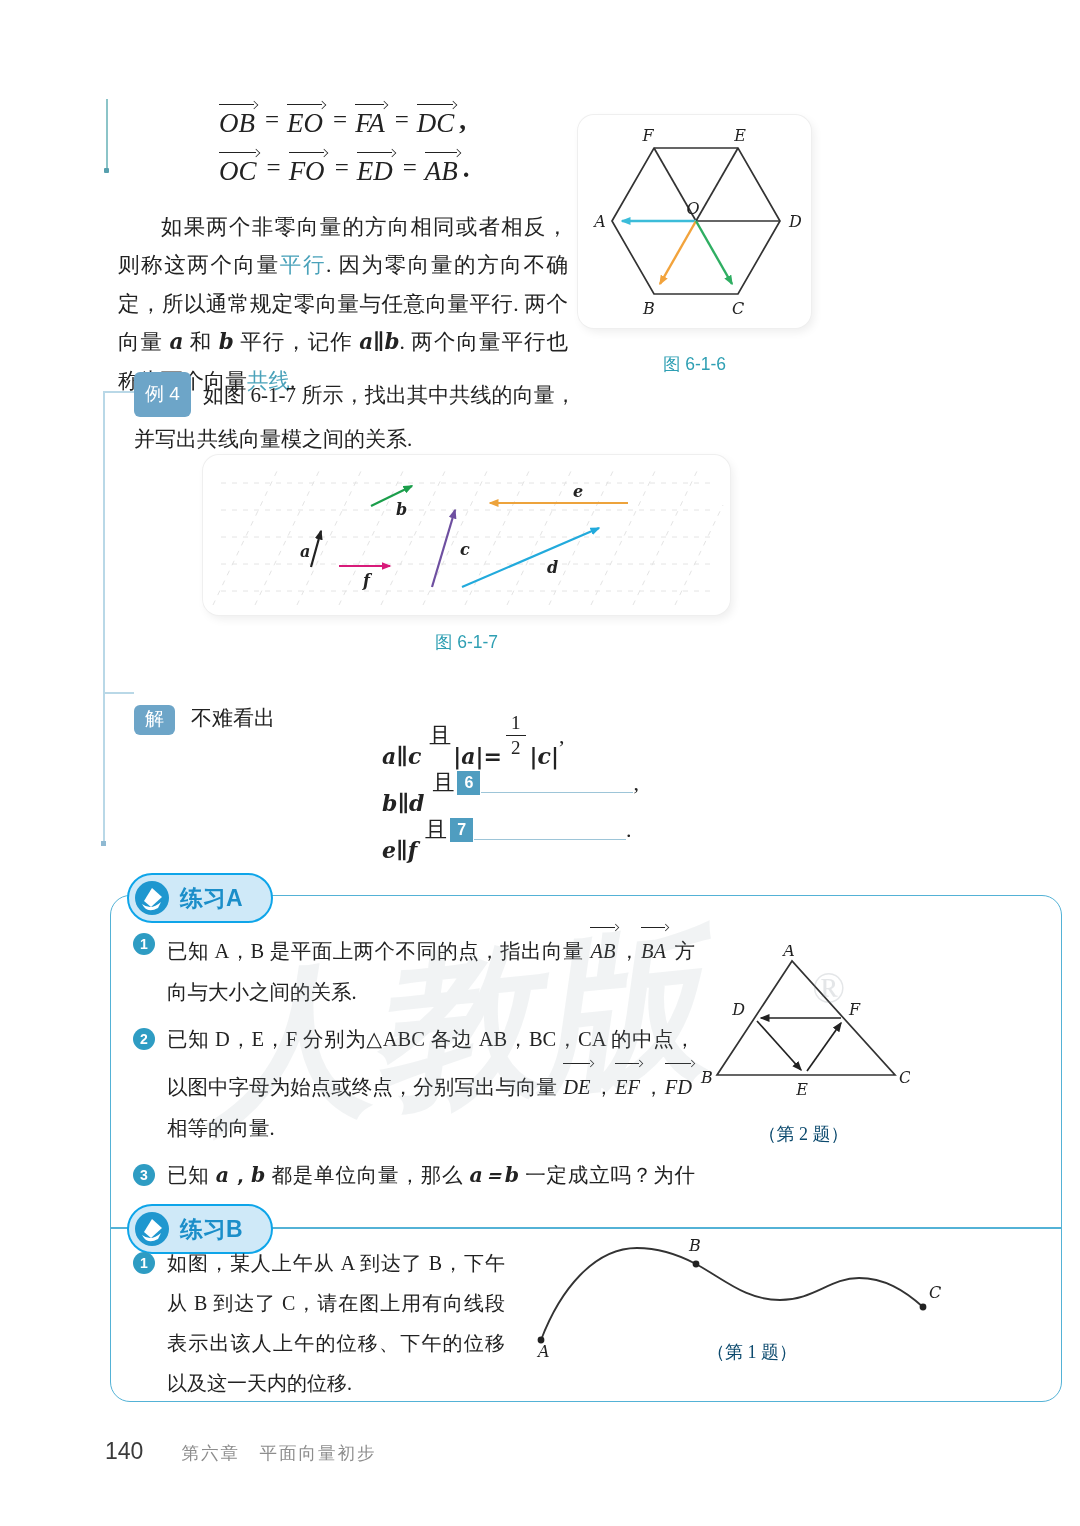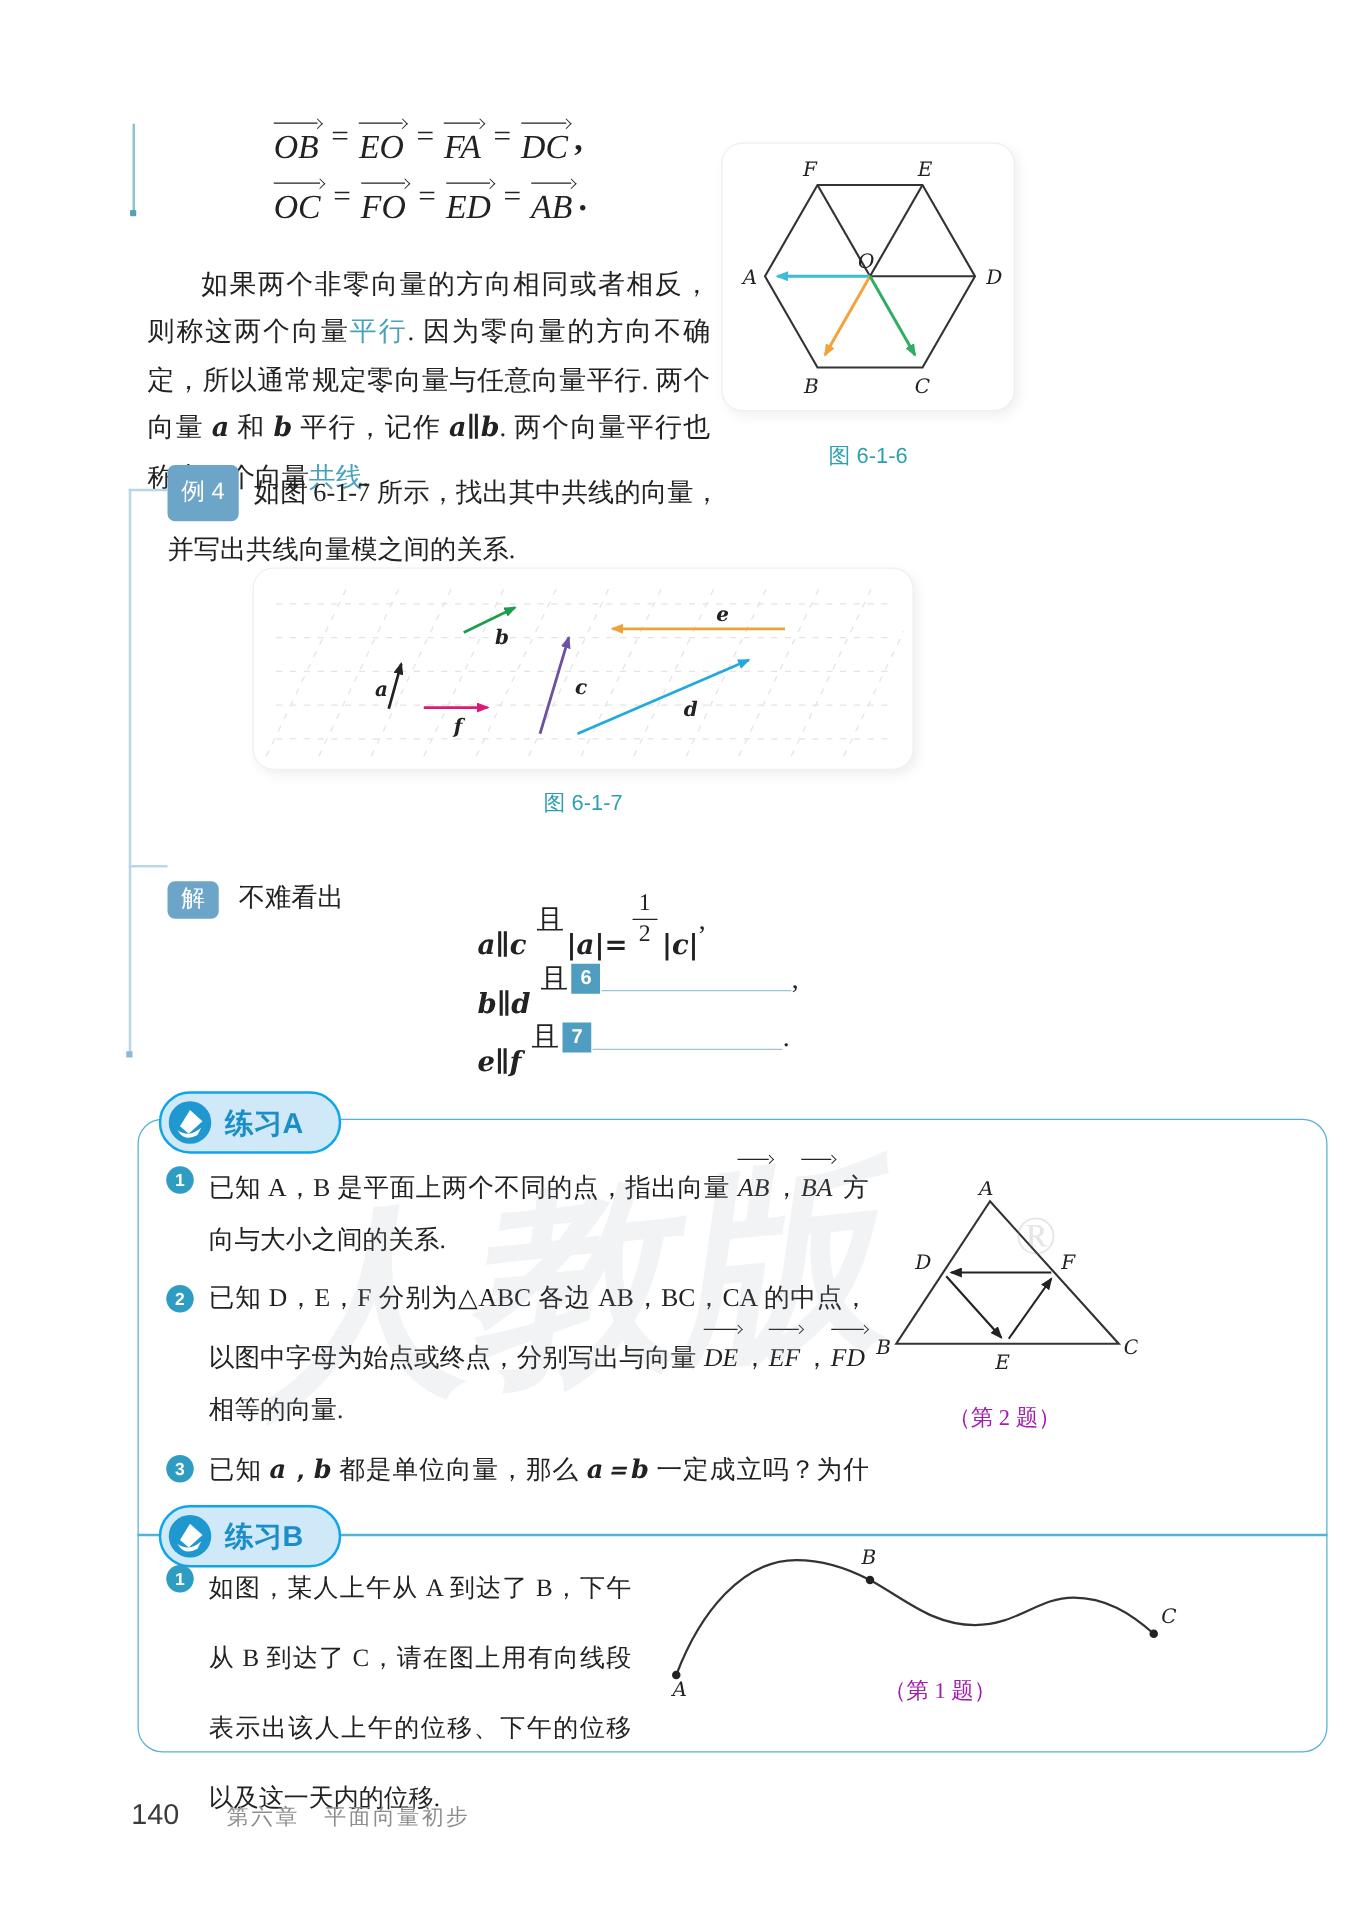--- a/index.html
+++ b/index.html
@@ -6,21 +6,21 @@
   .page {
     position:relative; width:1080px; height:1526px; background:#ffffff;
     font-family:"Liberation Serif","DejaVu Serif",serif; color:#222; overflow:hidden;
   }
   
   .topline { position:absolute; left:106px; top:99px; width:2px; height:70px; background:#8cc4c8; }
   .topline-dot { position:absolute; left:104px; top:168px; width:5px; height:5px; background:#57a0ae; border-radius:1px; }
 
   
   .equations { position:absolute; left:218px; top:96px; font-size:27px; }
-  .eq-line { height:48px; display:flex; }
+  .eq-line { height:48px; display:flex; align-items:center; }
   .eqs { margin:0 7px; font-size:25px; }
   .eq-end { margin-left:2px; font-weight:bold; }
   .vec { position:relative; display:inline-block; font-style:italic; padding:6px 3px 0 1px; }
   .vec::before { content:''; position:absolute; left:1px; right:4px; top:2px; height:1.4px; background:#222; }
   .vec::after { content:''; position:absolute; right:0px; top:-1px; width:7px; height:7px;
                 border-top:1.6px solid #222; border-right:1.6px solid #222;
                 transform:rotate(45deg) scale(0.75); }
   .vec.sm { font-size:20.5px; padding-top:7px; }
   .vec.sm::before { top:3px; }
   .vec.sm::after { top:0px; width:6px; height:6px; }
@@ -78,23 +78,23 @@
   .pill-text { color:#1b8ec9; font-size:23px; font-weight:bold; font-family:"Liberation Sans",sans-serif; }
   .pill-icon { width:36px; height:36px; flex:0 0 36px; }
 
   .q-items { position:absolute; left:133px; top:924px; width:562px; }
   .q-item { display:flex; gap:12px; margin-bottom:6px; }
   .qnum { width:22px; height:22px; flex:0 0 22px; border-radius:50%; background:#2e9cc3; color:#fff;
           font-size:14px; line-height:22px; text-align:center; font-family:"Liberation Sans",sans-serif;
           margin-top:9px; font-weight:bold; }
   .q-text { font-size:20.5px; line-height:41px; text-align:justify; }
   .q-itemsB { position:absolute; left:133px; top:1243px; width:372px; }
-  .q-itemsB .q-text { font-size:20px; line-height:56px; }
-
-  .q-caption { position:absolute; text-align:center; font-size:18px; color:#a21caf; }
+  .q-itemsB .q-text { font-size:20px; line-height:40px; }
+
+  .q-caption { position:absolute; text-align:center; font-size:18px; color:#0c4a6e; }
   .capTri { left:697px; top:1122px; width:213px; }
   .capCurve { left:532px; top:1340px; width:440px; }
   .trifig { position:absolute; left:697px; top:945px; }
   .curvefig { position:absolute; left:532px; top:1232px; }
 
   
   .watermark { position:absolute; left:200px; top:905px; width:720px; height:230px;
                pointer-events:none; z-index:3; }
   .wm-text { font-size:168px; font-weight:bold; font-style:italic; color:rgba(150,160,170,0.13);
              transform:rotate(-6deg); white-space:nowrap; font-family:"DejaVu Serif",serif; }

